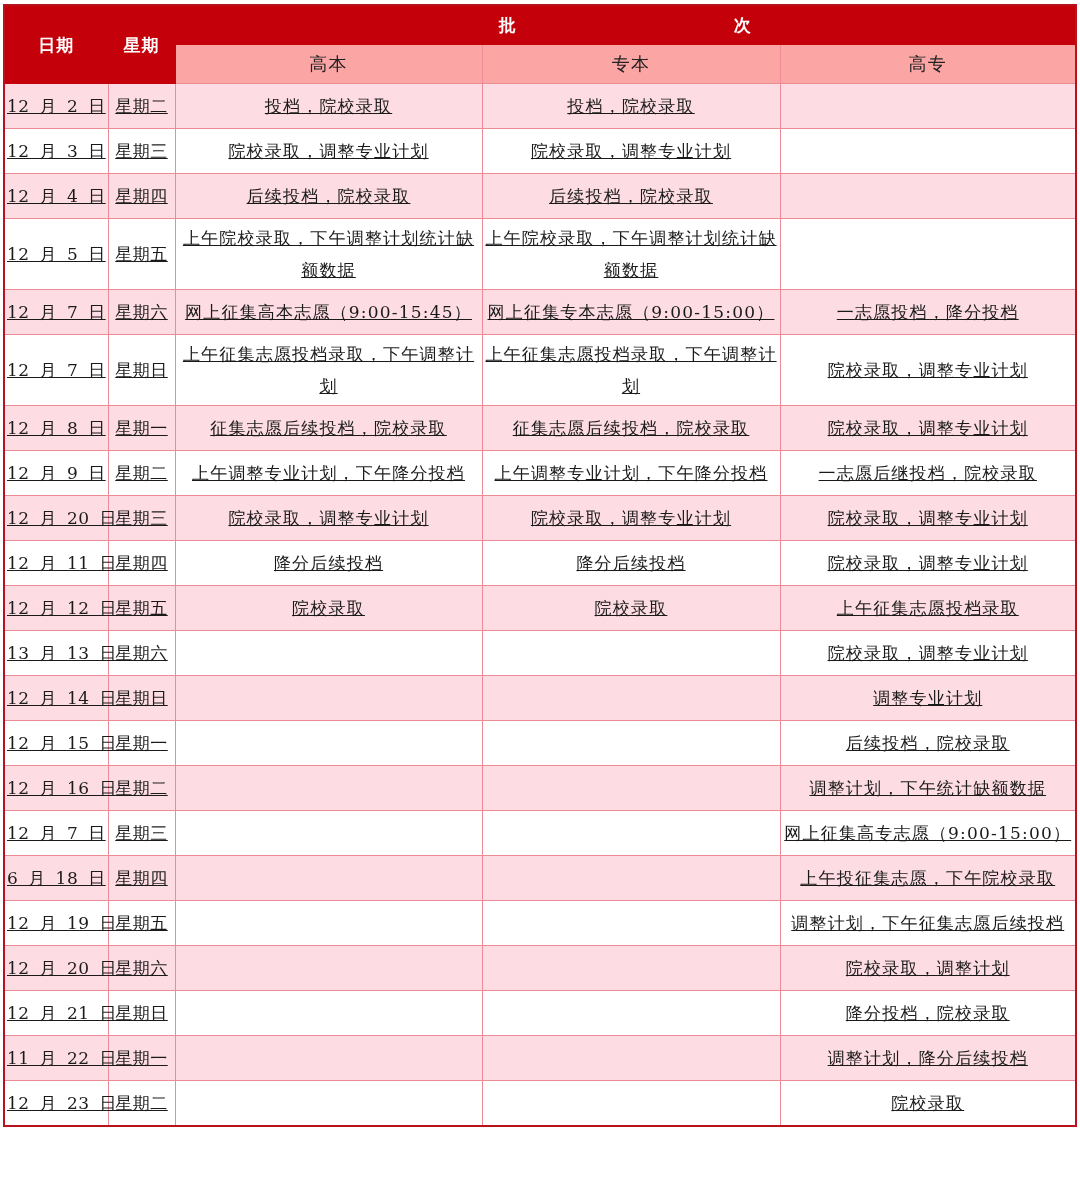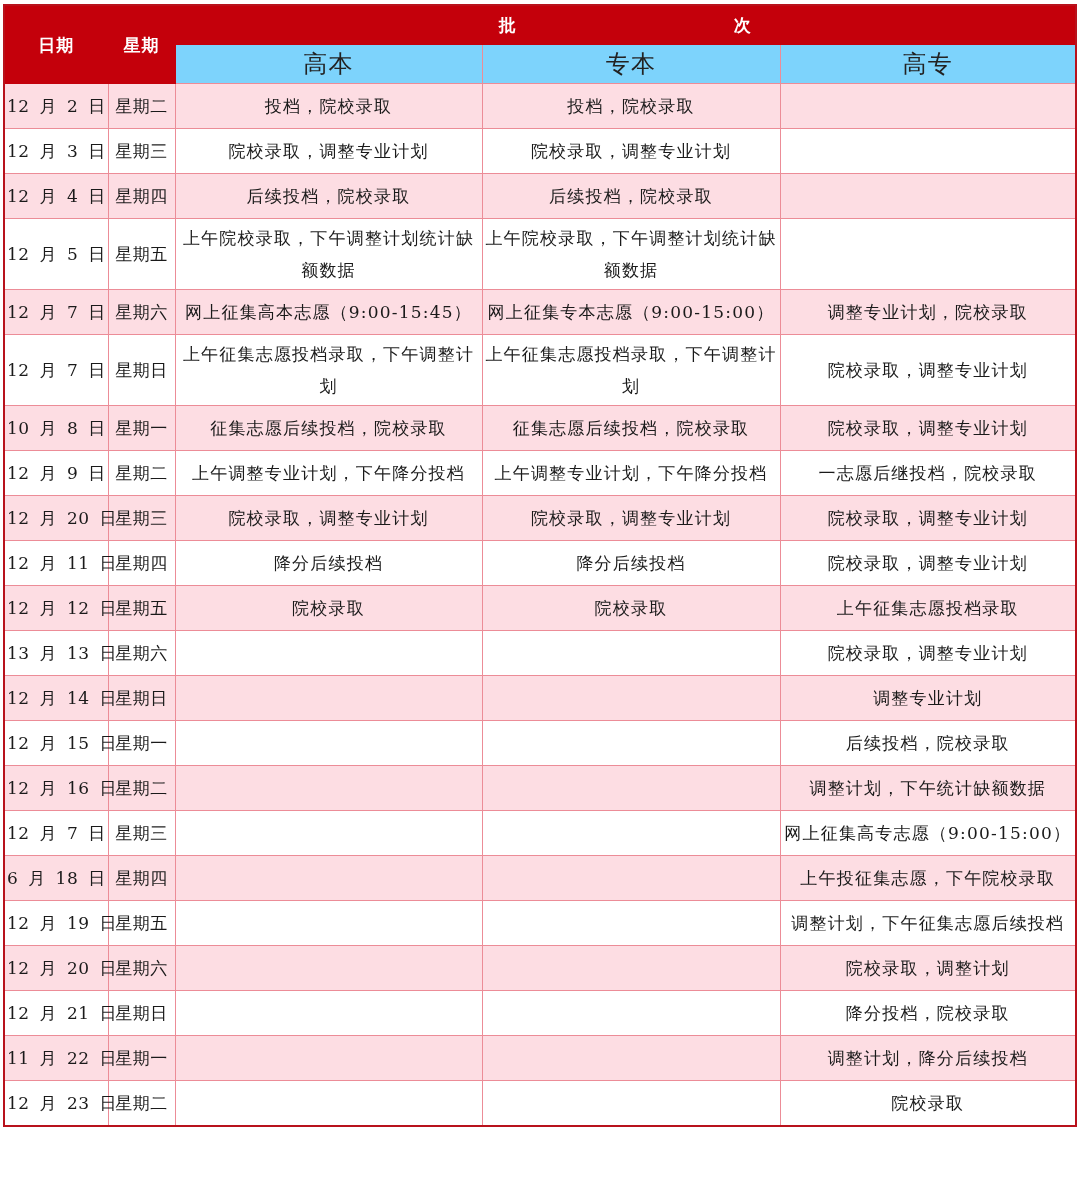--- a/index.html
+++ b/index.html
@@ -27,30 +27,30 @@
     background: #c4000b;
     color: #ffffff;
     font-family: "DejaVu Sans", "Liberation Sans", sans-serif;
     font-weight: bold;
     font-size: 17px;
     letter-spacing: 1px;
     border-color: #c4000b;
   }
   #sched th.hd-red.batch { height: 38px; word-spacing: 210px; }
   #sched th.hd-sub {
-    background: #7dd3fc;
+    background: #fca5a5;
     font-family: "DejaVu Sans", "Liberation Sans", sans-serif;
-    font-size: 24px;
+    font-size: 18px;
     height: 38px;
     color: #222;
   }
   #sched tr.row td { height: 44px; }
   #sched tr.row.tall td { height: 70px; }
-  #sched tr.row.pink td { background: #fddde3; }
-  #sched tr.row.white td { background: #ffffff; }
+  #sched tr.row.pink td { background: #fddde3; text-decoration: underline; }
+  #sched tr.row.white td { background: #ffffff; text-decoration: underline; }
   #sched td.date, #sched td.week { white-space: nowrap; letter-spacing: 0.5px; }
   #sched td.date { word-spacing: 4px; }
 </style>
 </head>
 <body>
 
 <table id="sched">
   <colgroup>
     <col style="width:104px">
     <col style="width:67px">
@@ -97,31 +97,31 @@
         <td class="week">星期五</td>
         <td>上午院校录取，下午调整计划统计缺额数据</td>
         <td>上午院校录取，下午调整计划统计缺额数据</td>
         <td></td>
       </tr>
       <tr class="row pink">
         <td class="date">12 月 7 日</td>
         <td class="week">星期六</td>
         <td>网上征集高本志愿（9:00-15:45）</td>
         <td>网上征集专本志愿（9:00-15:00）</td>
-        <td>调整专业计划，院校录取</td>
+        <td>一志愿投档，降分投档</td>
       </tr>
       <tr class="row white tall">
         <td class="date">12 月 7 日</td>
         <td class="week">星期日</td>
         <td>上午征集志愿投档录取，下午调整计划</td>
         <td>上午征集志愿投档录取，下午调整计划</td>
         <td>院校录取，调整专业计划</td>
       </tr>
       <tr class="row pink">
-        <td class="date">10 月 8 日</td>
+        <td class="date">12 月 8 日</td>
         <td class="week">星期一</td>
         <td>征集志愿后续投档，院校录取</td>
         <td>征集志愿后续投档，院校录取</td>
         <td>院校录取，调整专业计划</td>
       </tr>
       <tr class="row white">
         <td class="date">12 月 9 日</td>
         <td class="week">星期二</td>
         <td>上午调整专业计划，下午降分投档</td>
         <td>上午调整专业计划，下午降分投档</td>

